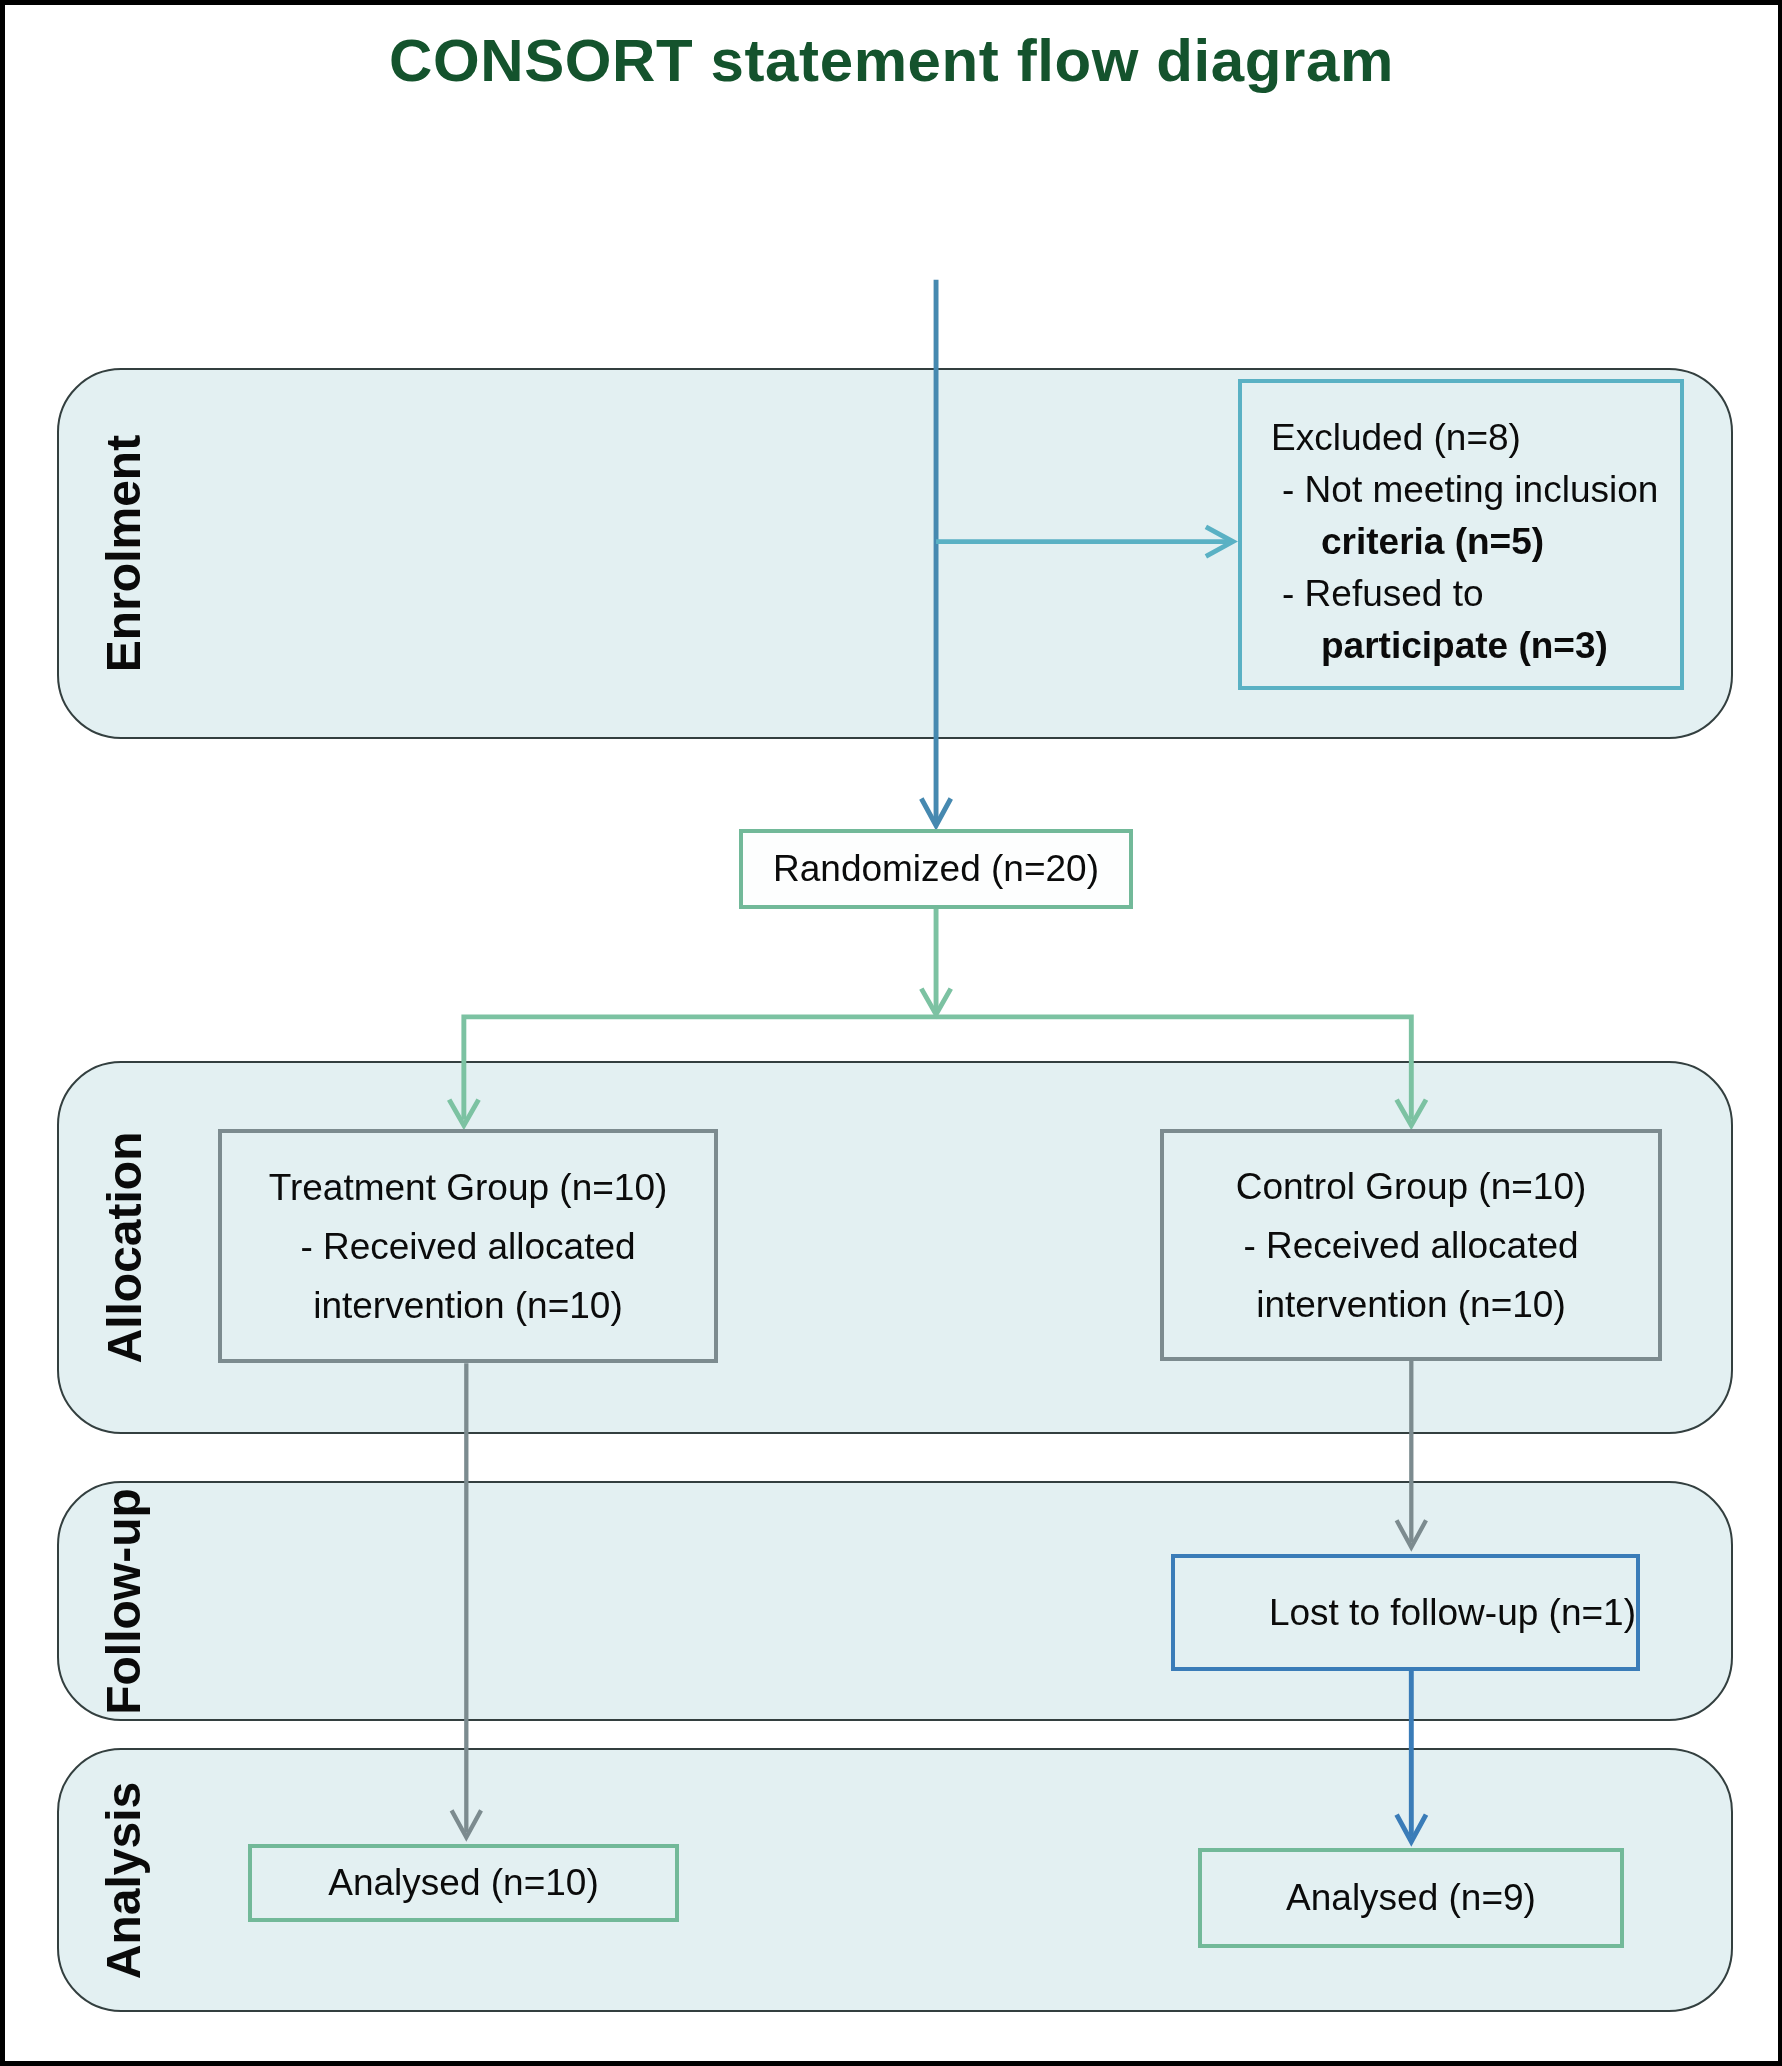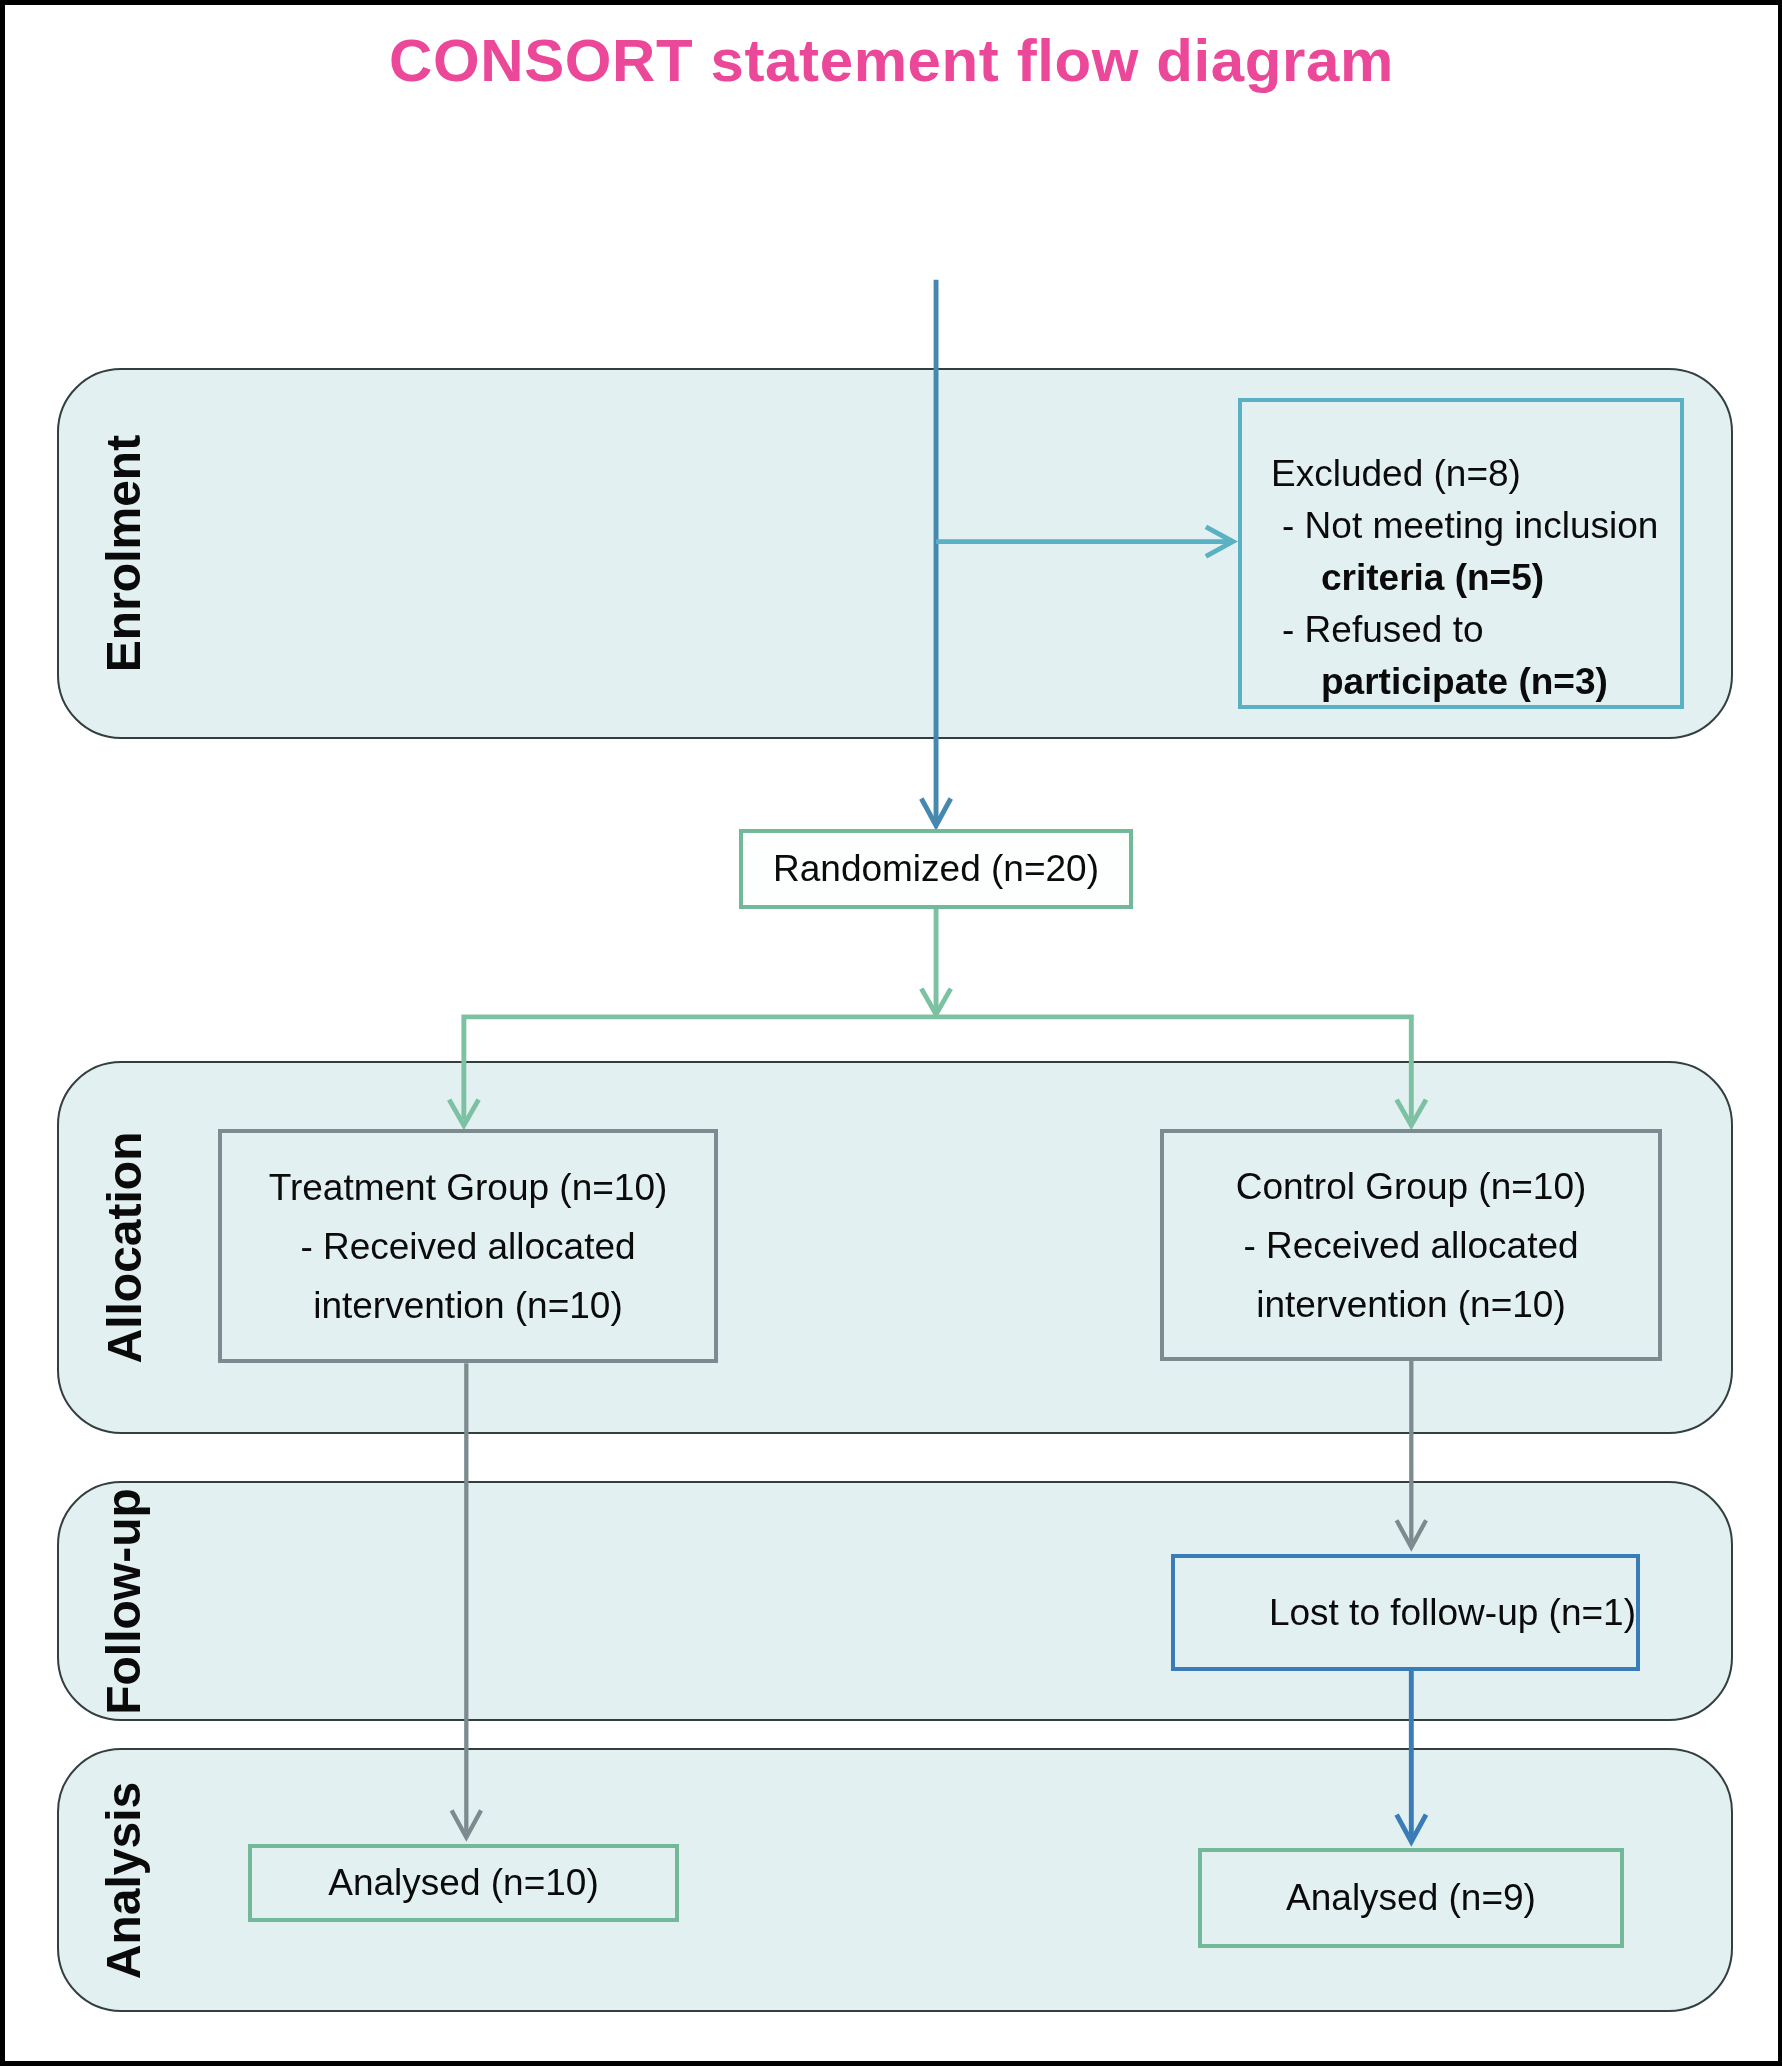--- a/index.html
+++ b/index.html
@@ -18,21 +18,21 @@
     overflow: hidden;
   }
   .page-title {
     position: absolute;
     top: 21px;
     left: 0;
     width: 100%;
     text-align: center;
     font-size: 60px;
     font-weight: bold;
-    color: #ec4899;
+    color: #14532d;
     letter-spacing: 0.6px;
   }
   
   .band {
     position: absolute;
     left: 52px;
     width: 1676px;
     background: #e3f0f2;
     border: 2.5px solid #333f3f;
     border-radius: 64px;
@@ -81,26 +81,26 @@
   }
   .node .ln { display: block; }
   .center { text-align: center; }
   .node-assessed {
     left: 757px; top: 155px; width: 356px; height: 120px;
     background: #fdfefe;
     border: 4.9px solid #4689b0;
     line-height: 53px;
   }
   .node-excluded {
-    left: 1233px; top: 393px; width: 446px; height: 311px;
+    left: 1233px; top: 374px; width: 446px; height: 311px;
     background: #e3f0f2;
     border: 4.3px solid #5ab1c4;
     line-height: 52px;
     justify-content: flex-start;
-    padding-top: 46px;
+    padding-top: 29px;
     padding-left: 29px;
     padding-right: 6.1px;
   }
   .node-excluded .bullet { padding-left: 11px; }
   .node-excluded .cont   { padding-left: 50px; font-weight: bold; }
   .node-randomized {
     left: 734px; top: 824px; width: 394px; height: 80px;
     background: #fdfefe;
     border: 4.3px solid #72b999;
   }

